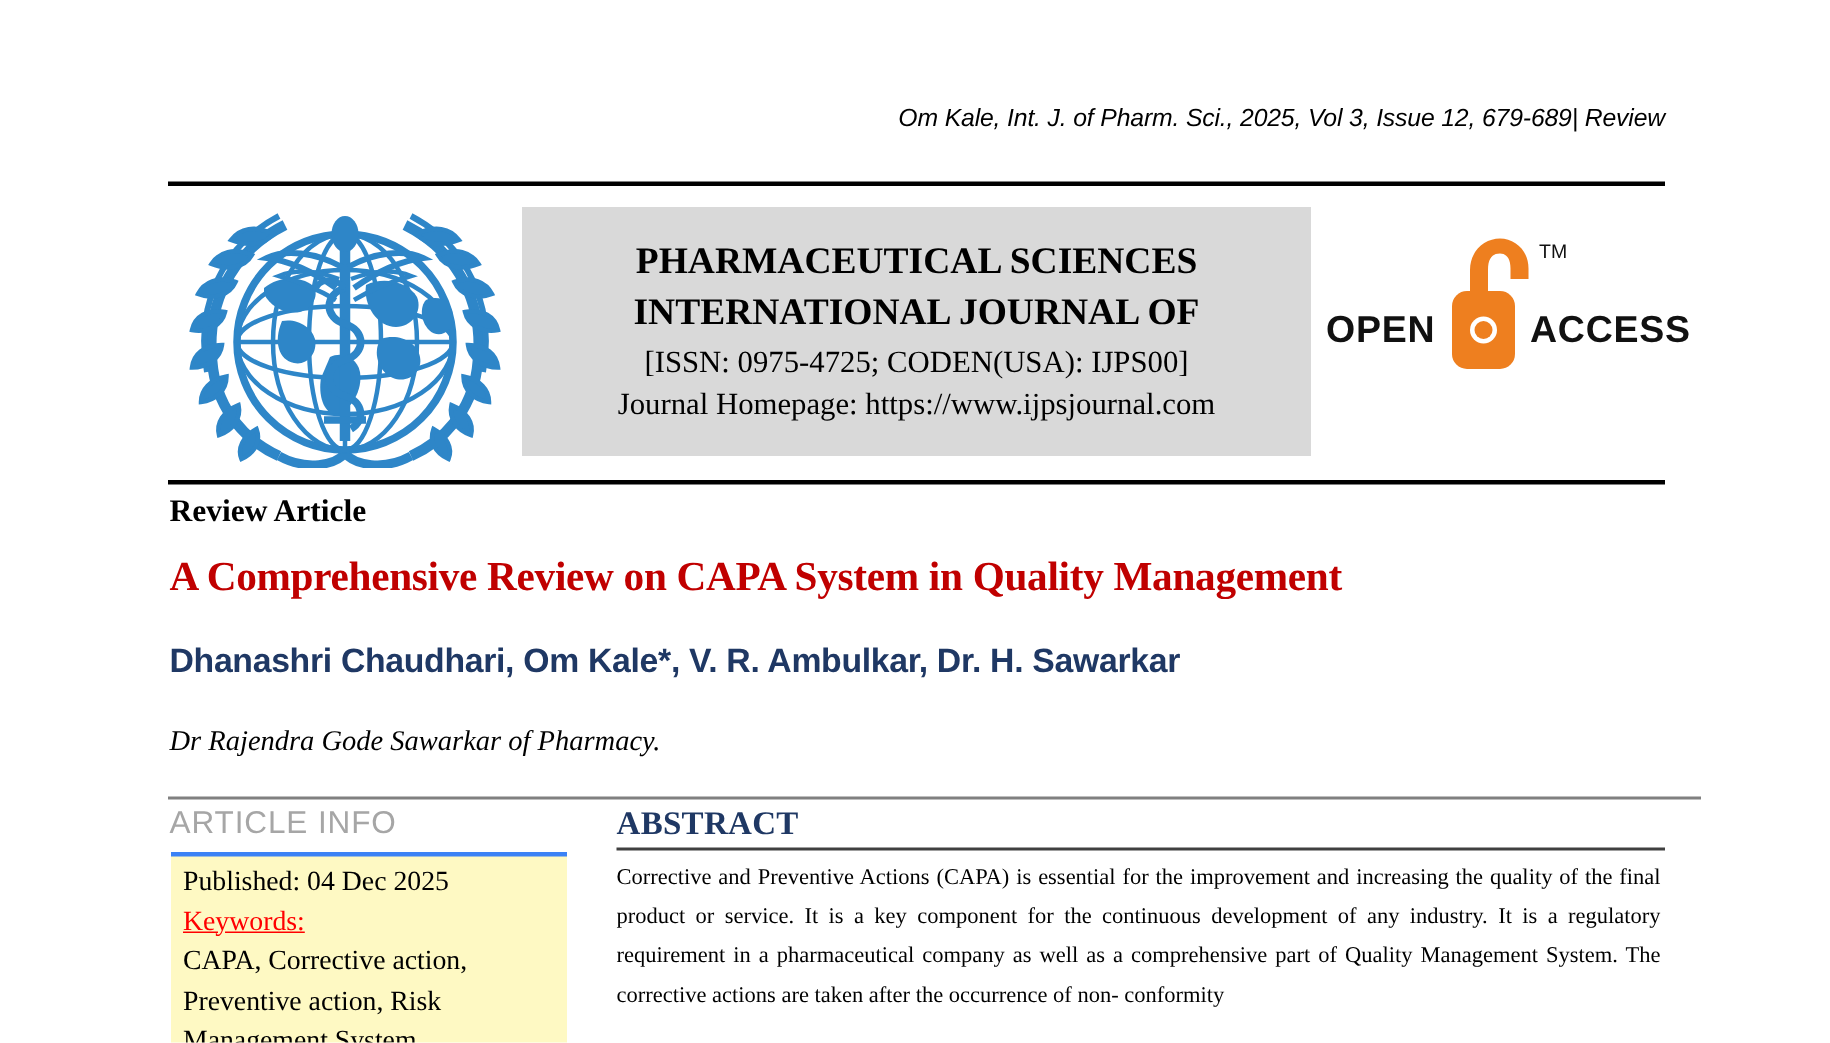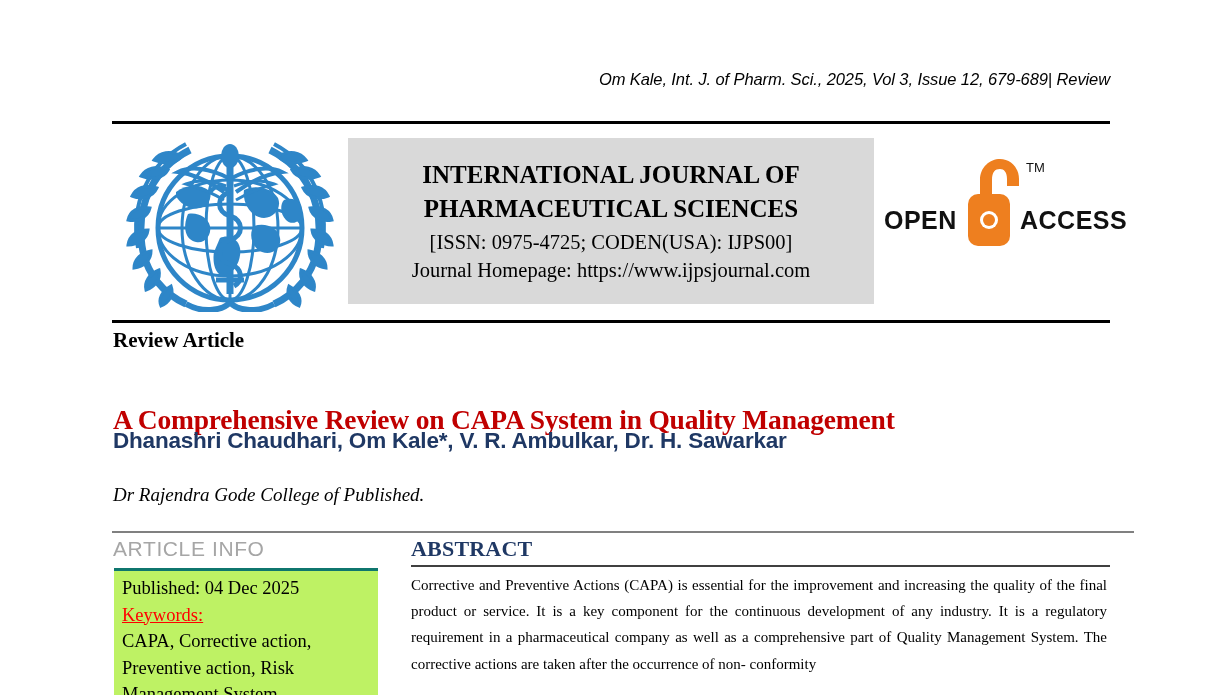--- a/index.html
+++ b/index.html
@@ -149,21 +149,21 @@
     position: absolute;
     left: 113px;
     top: 328px;
     font-weight: bold;
     font-size: 21px;
     color: #000000;
   }
   .article-title {
     position: absolute;
     left: 113px;
-    top: 386px;
+    top: 350px;
     width: 1000px;
     font-weight: bold;
     font-size: 27.5px;
     color: #c00000;
     letter-spacing: -0.2px;
     white-space: nowrap;
   }
   .authors {
     position: absolute;
     left: 113px;
@@ -194,22 +194,22 @@
     font-size: 21px;
     letter-spacing: 0.6px;
     color: #a6a6a6;
   }
   .info-box {
     position: absolute;
     left: 114px;
     top: 568px;
     width: 264px;
     height: 127px;
-    background: #bef264;
-    border-top: 3px solid #0f766e;
+    background: #fef9c3;
+    border-top: 3px solid #3b82f6;
     box-sizing: border-box;
     padding: 4px 8px 0 8px;
     overflow: hidden;
   }
   .info-line {
     font-size: 18.5px;
     line-height: 26.5px;
     color: #000000;
     white-space: nowrap;
   }
@@ -321,22 +321,22 @@
           <path d="M110 52 C126 46 140 46 150 50 C136 54 122 60 112 66" stroke-width="3"></path>
 
           <path d="M106 58 C92 62 92 78 106 82 C120 86 120 102 106 106 C92 110 92 126 106 130 C118 134 120 146 110 152" stroke-width="5"></path>
           <path d="M106 58 C98 50 88 52 86 60" stroke-width="4"></path>
           <line x1="92" y1="146" x2="120" y2="146" stroke-width="5"></line>
         </g>
       </svg>
     </div>
 
     <div class="banner-box">
+      <div class="banner-title">PHARMACEUTICAL SCIENCES</div>
       <div class="banner-title">INTERNATIONAL JOURNAL OF</div>
-      <div class="banner-title">PHARMACEUTICAL SCIENCES</div>
       <div class="banner-issn">[ISSN: 0975-4725; CODEN(USA): IJPS00]</div>
       <div class="banner-homepage">Journal Homepage: https://www.ijpsjournal.com</div>
     </div>
 
     <div class="oa-logo">
       <span class="oa-word oa-open">OPEN</span>
       <span class="oa-lock">
         <svg viewBox="0 0 58 92" width="58" height="92" aria-hidden="true">
           <path d="M14 40 L14 24 C14 11 24 3 34 3 C44 3 53 11 53 23 L53 30 L41 30 L41 23 C41 16 38 13 34 13 C29 13 26 16 26 24 L26 40 Z" fill="#ee7f1f"></path>
           <rect x="2" y="38" width="42" height="52" rx="10" fill="#ee7f1f"></rect>
@@ -348,21 +348,21 @@
       <span class="oa-word oa-access">ACCESS</span>
     </div>
 
   </div>
 
   <div class="rule-thick-bottom"></div>
 
   <div class="article-type">Review Article</div>
   <h1 class="article-title">A Comprehensive Review on CAPA System in Quality Management</h1>
   <div class="authors">Dhanashri Chaudhari, Om Kale*, V. R. Ambulkar, Dr. H. Sawarkar</div>
-  <div class="affiliation">Dr Rajendra Gode College of Published.</div>
+  <div class="affiliation">Dr Rajendra Gode Sawarkar of Pharmacy.</div>
 
   <div class="rule-thin-gray"></div>
 
   <div class="article-info-label">ARTICLE INFO</div>
   <div class="info-box">
     <div class="info-line">Published:   04 Dec 2025</div>
     <div class="info-line keywords-head">Keywords:</div>
     <div class="info-line">CAPA, Corrective action,</div>
     <div class="info-line">Preventive action, Risk</div>
     <div class="info-line">Management System</div>

